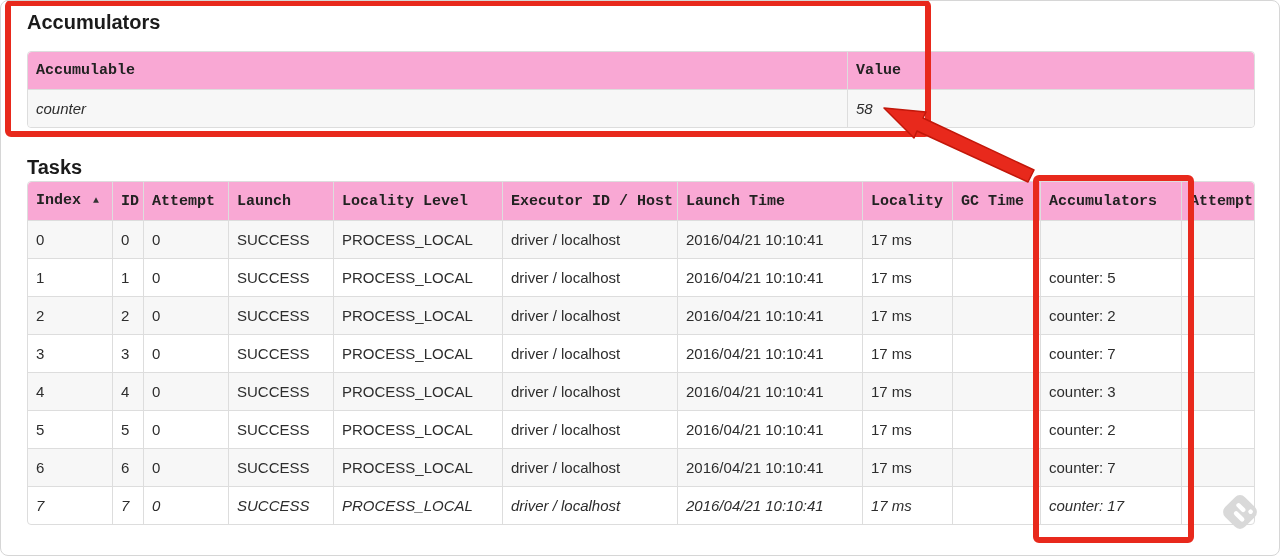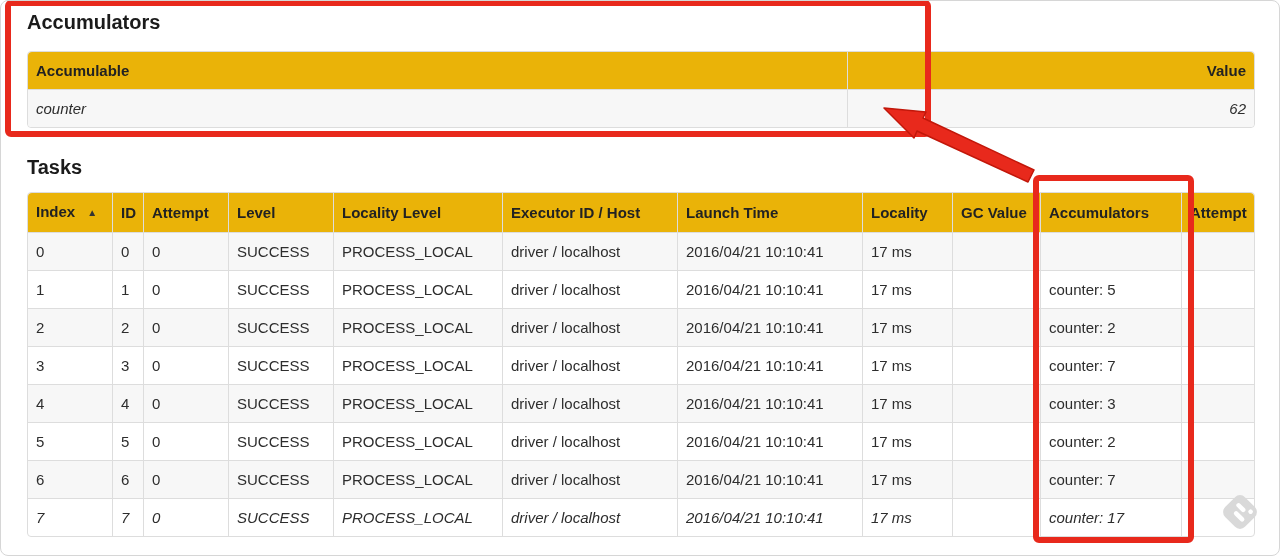--- a/index.html
+++ b/index.html
@@ -20,21 +20,21 @@
     overflow: hidden;
   }
   .content { padding: 8px 26px 14px 26px; }
   .section-title {
     font-size: 20px;
     line-height: 26px;
     font-weight: bold;
     color: #1b1b1b;
     margin: 0 0 16px 0;
   }
-  .section-title.tasks { margin-top: 26px; margin-bottom: 12px; }
+  .section-title.tasks { margin-top: 26px; margin-bottom: 1px; }
 
   table.ui-table {
     width: 1226px;
     table-layout: fixed;
     border-collapse: separate;
     border-spacing: 0;
     border: 1px solid #dddddd;
     border-radius: 4px;
     font-size: 15px;
     color: #2d2d2d;
@@ -42,22 +42,22 @@
   table.ui-table th, table.ui-table td {
     padding: 8px;
     line-height: 21px;
     text-align: left;
     vertical-align: middle;
     border-right: 1px solid #dddddd;
     border-bottom: 1px solid #dddddd;
     white-space: nowrap;
     overflow: hidden;
   }
-  table.ui-table th { font-weight: bold; color: #222; background: #eab308; }
-  table.ui-table th:last-child, table.ui-table td:last-child { border-right: none; text-align: right; }
+  table.ui-table th { font-weight: bold; color: #222; background: #f9a8d4; font-family: Liberation Mono, monospace; }
+  table.ui-table th:last-child, table.ui-table td:last-child { border-right: none; }
   table.ui-table tbody tr:last-child td { border-bottom: none; font-style: italic; }
   table.ui-table tbody tr:nth-child(odd) td { background: #f7f7f7; }
   table.ui-table thead th:first-child { border-top-left-radius: 4px; }
   table.ui-table thead th:last-child { border-top-right-radius: 4px; }
   table.ui-table tbody tr:last-child td:first-child { border-bottom-left-radius: 4px; }
   table.ui-table tbody tr:last-child td:last-child { border-bottom-right-radius: 4px; }
 
   .sort-caret { font-size: 10px; margin-left: 12px; color: #333; position: relative; top: -1px; }
 
   .overlay {
@@ -83,21 +83,21 @@
       </colgroup>
       <thead>
         <tr>
           <th>Accumulable</th>
           <th>Value</th>
         </tr>
       </thead>
       <tbody>
           <tr>
             <td>counter</td>
-            <td>62</td>
+            <td>58</td>
           </tr>
         </tbody>
     </table>
 
     <h4 class="section-title tasks">Tasks</h4>
 
     <table class="ui-table">
       <colgroup>
         <col style="width:85px">
           <col style="width:31px">
@@ -111,26 +111,26 @@
         <col style="width:141px">
           <col style="width:72px">
       </colgroup>
       <thead>
         <tr>
           <th>
             <span>Index</span><span class="sort-caret">▲</span>
           </th>
           <th>ID</th>
           <th>Attempt</th>
-          <th>Level</th>
+          <th>Launch</th>
           <th>Locality Level</th>
           <th>Executor ID / Host</th>
           <th>Launch Time</th>
           <th>Locality</th>
-          <th>GC Value</th>
+          <th>GC Time</th>
           <th>Accumulators</th>
           <th>Attempt</th>
         </tr>
       </thead>
       <tbody>
           <tr>
             <td>0</td>
             <td>0</td>
             <td>0</td>
             <td>SUCCESS</td>

